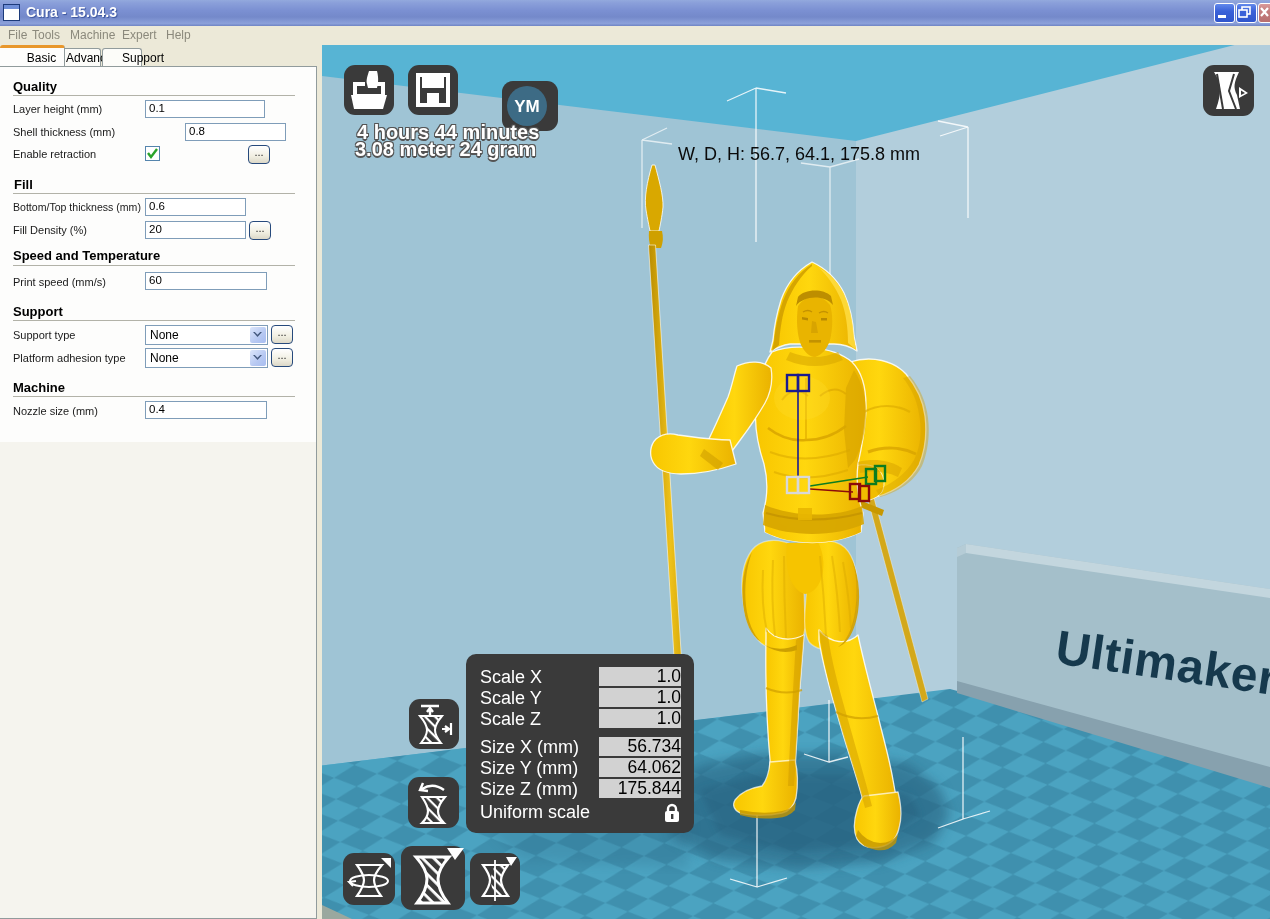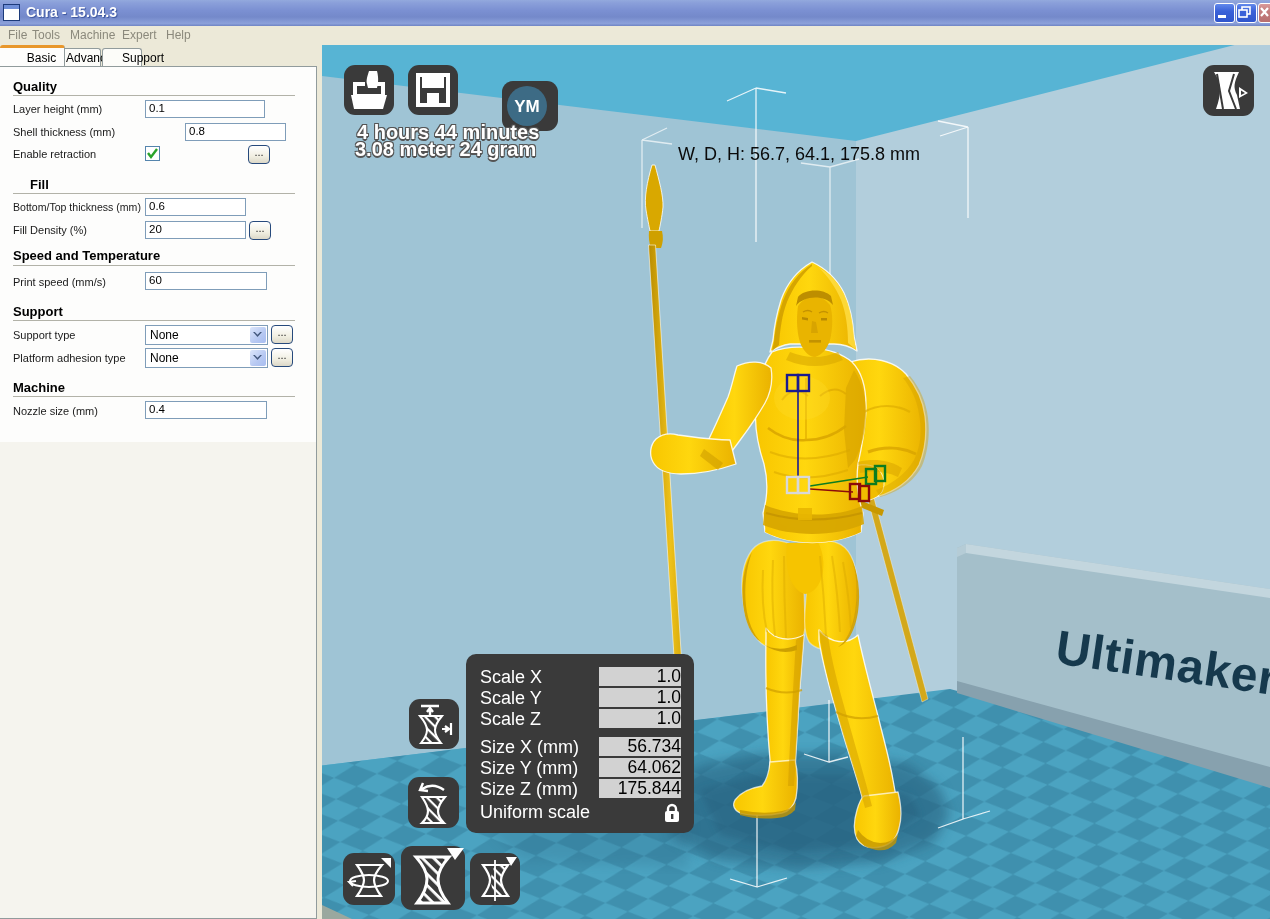--- a/index.html
+++ b/index.html
@@ -237,21 +237,21 @@
  <div class="lbl" style="left:13px;top:36px;">Layer height (mm)</div>
  <div class="inp" style="left:145px;top:33px;width:120px;">0.1</div>
  <div class="lbl" style="left:13px;top:59px;">Shell thickness (mm)</div>
  <div class="inp" style="left:145px;top:56px;width:101px;margin-left:40px;">0.8</div>
  <div class="lbl" style="left:13px;top:81px;">Enable retraction</div>
  <svg class="abs" style="left:145px;top:79px;" width="15" height="15">
       <rect x="0.5" y="0.5" width="14" height="14" fill="#fff" stroke="#5585ad"></rect>
       <path d="M3,7 L6,11 L12,3" stroke="#2aa32a" stroke-width="2.4" fill="none"></path>
     </svg>
  <div class="btn3" style="left:248px;top:78px;">...</div>
- <div class="hdr" style="left:30px;top:110px;">Fill</div>
+ <div class="hdr" style="left:14px;top:110px;">Fill</div>
     <div class="hr" style="top:126px;"></div>
  <div class="lbl" style="left:13px;top:134px;transform:scaleX(0.96);transform-origin:left;">Bottom/Top thickness (mm)</div>
  <div class="inp" style="left:145px;top:131px;width:101px;">0.6</div>
  <div class="lbl" style="left:13px;top:157px;">Fill Density (%)</div>
  <div class="inp" style="left:145px;top:154px;width:101px;">20</div>
  <div class="btn3" style="left:249px;top:154px;">...</div>
  <div class="hdr" style="left:13px;top:181px;">Speed and Temperature</div>
     <div class="hr" style="top:198px;"></div>
  <div class="lbl" style="left:13px;top:209px;">Print speed (mm/s)</div>
  <div class="inp" style="left:145px;top:205px;width:122px;">60</div>

